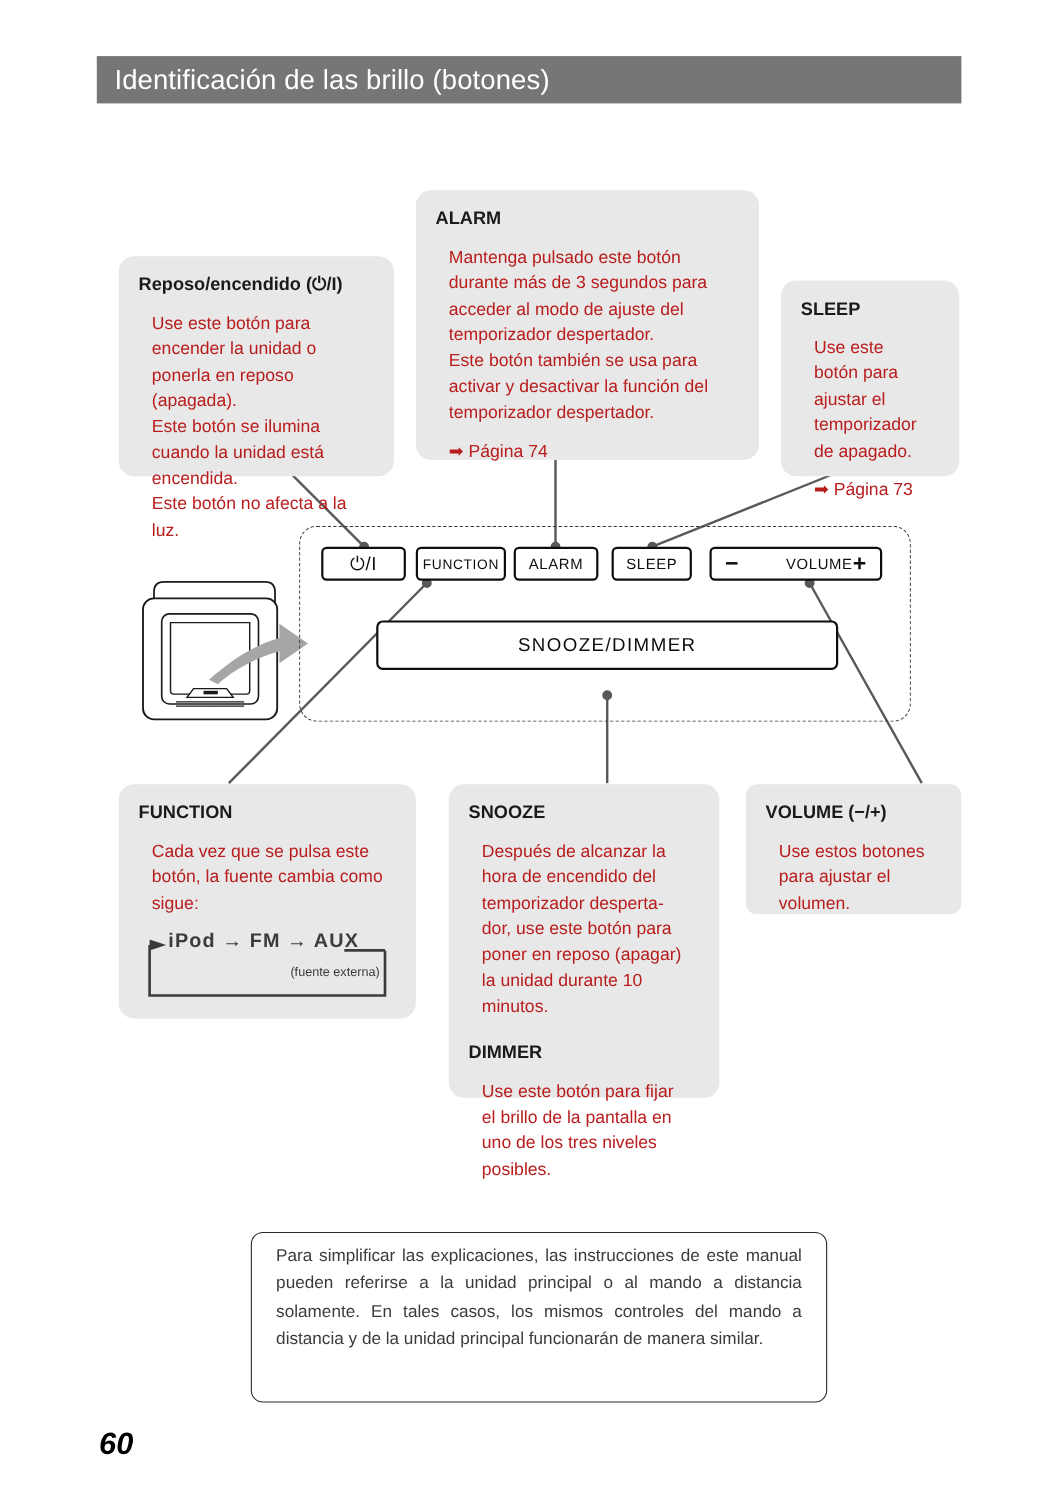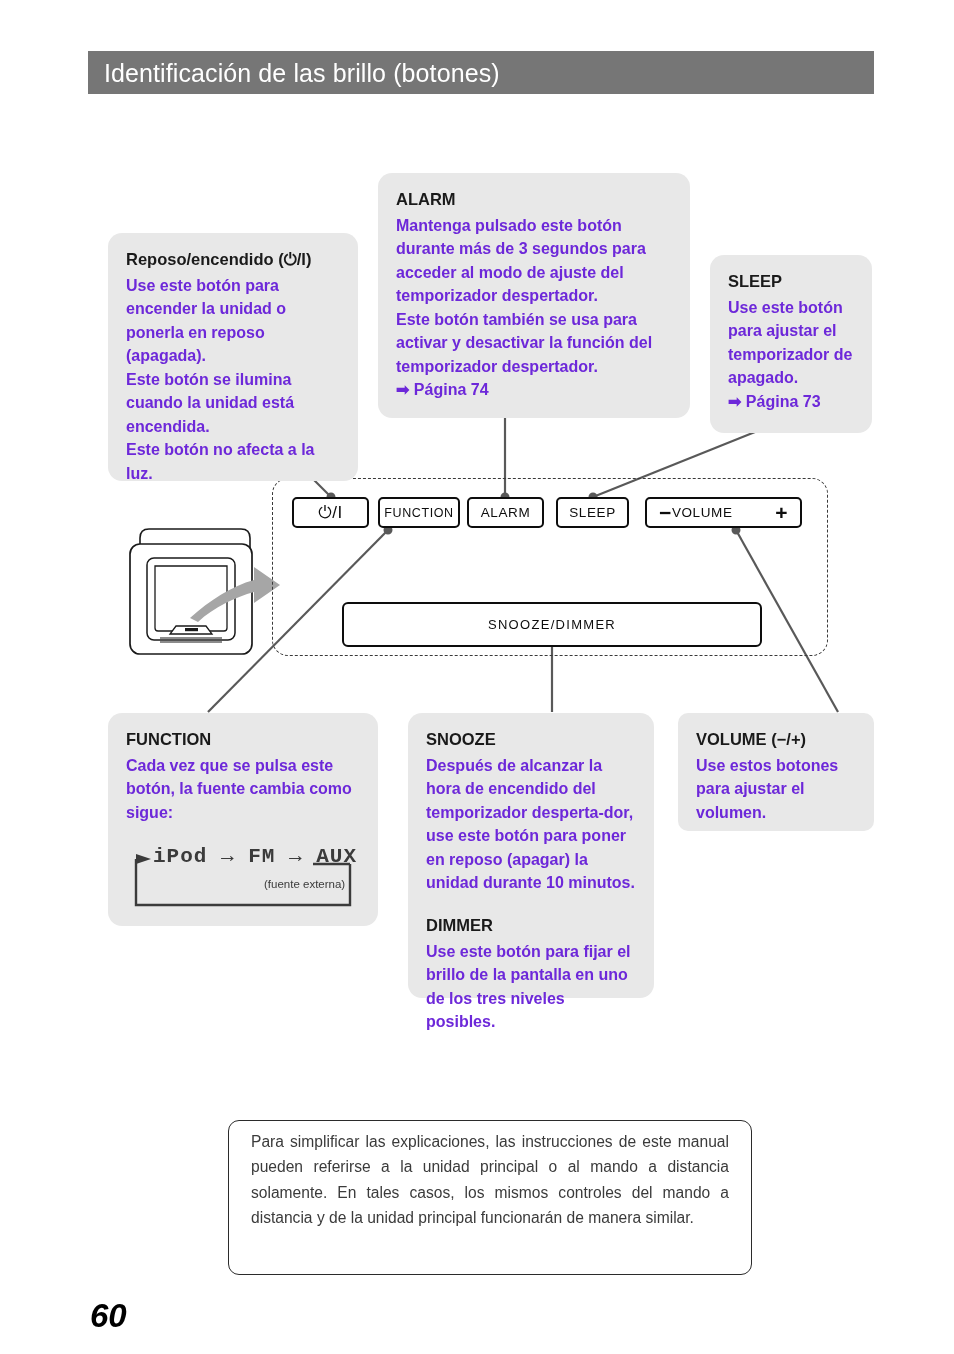--- a/index.html
+++ b/index.html
@@ -32,41 +32,41 @@
     background:#e8e8e8;
     border-radius:14px;
     box-sizing:border-box;
     padding:16px 18px 16px 18px;
   }
   .callout .ttl{
     font-size:16.5px;font-weight:bold;color:#1a1a1a;
     margin:0 0 3px 0;line-height:1.32;
   }
   .callout .bdy{
-    font-size:16px;font-weight:700;color:#6d28d9;
-    line-height:1.47;margin:0;
-  }
-
-  #c-power{ left:108px; top:233px; width:250px; height:248px; }
+    font-size:16px;font-weight:400;color:#b91c1c;
+    line-height:1.47;margin:12px;
+  }
+
+  #c-power{ left:108px; top:233px; width:250px; height:200px; }
   #c-alarm{ left:378px; top:173px; width:312px; height:245px; }
   #c-sleep{ left:710px; top:255px; width:162px; height:178px; }
   #c-function{ left:108px; top:713px; width:270px; height:213px; }
   #c-snooze{ left:408px; top:713px; width:246px; height:285px; }
   #c-volume{ left:678px; top:713px; width:196px; height:118px;border-radius:10px; }
   .pg-ref{ white-space:nowrap; }
 
   
   .lcd-wrap{
     position:absolute;left:127px;top:843px;width:236px;height:70px;
   }
   .lcd-wrap svg{ position:absolute;left:0;top:0; }
   .lcd-text{
     position:absolute;left:26px;top:2px;
-    font-family:Liberation Mono, monospace;
-    font-size:21px;font-weight:bold;color:#3b3b3b;
+    font-family:Liberation Sans, sans-serif;
+    font-size:18px;font-weight:bold;color:#3b3b3b;
     letter-spacing:1px;white-space:nowrap;
   }
   .lcd-note{
     position:absolute;left:137px;top:35px;
     font-size:11.5px;color:#3b3b3b;white-space:nowrap;
   }
 
   
   .panel-dash{
     position:absolute;left:272px;top:478px;width:556px;height:178px;
@@ -84,24 +84,24 @@
     font-size:13.5px;font-weight:500;color:#0d0d0d;
     letter-spacing:0.6px;
     white-space:nowrap;
   }
   #b-power{ left:292px; top:497px; width:77px; height:31px; font-size:17px;}
   #b-function{ left:378px; top:497px; width:82px; height:31px; font-size:12.5px;}
   #b-alarm{ left:467px; top:497px; width:77px; height:31px; }
   #b-sleep{ left:556px; top:497px; width:73px; height:31px; }
   #b-volume{ left:645px; top:497px; width:157px; height:31px;
              justify-content:space-between; padding:0 12px;}
-  #b-volume .vmid{flex:1;text-align:left;}
+  #b-volume .vmid{flex:1;text-align:right;}
   #b-volume .vsign{font-size:21px;font-weight:700;line-height:1;}
-  #b-snooze{ left:342px; top:602px; width:420px; height:45px;
-             font-size:13px; letter-spacing:1.3px; border-radius:6px;}
+  #b-snooze{ left:342px; top:564px; width:420px; height:45px;
+             font-size:17px; letter-spacing:1.3px; border-radius:6px;}
 
   
   .device{ position:absolute;left:122px;top:516px;width:152px;height:145px; }
 
   
   .leaders{ position:absolute;left:0;top:0;width:954px;height:1354px;
             pointer-events:none; }
 
   
   .note-box{
@@ -110,21 +110,21 @@
     box-sizing:border-box;padding:8px 22px;
   }
   .note-box p{
     margin:0;font-size:15.6px;line-height:1.62;color:#3b3b3b;
     text-align:justify;
   }
 
   
   .page-num{
     position:absolute;left:90px;top:1297px;
-    font-size:33px;font-weight:bold;font-style:italic;color:#000;
+    font-size:28px;font-weight:bold;font-style:italic;color:#000;
   }
 </style>
 </head>
 <body>
 
 <div class="page">
 
   <div class="header-bar"></div>
   <div class="header-title">Identificación de las brillo (botones)</div>
 

